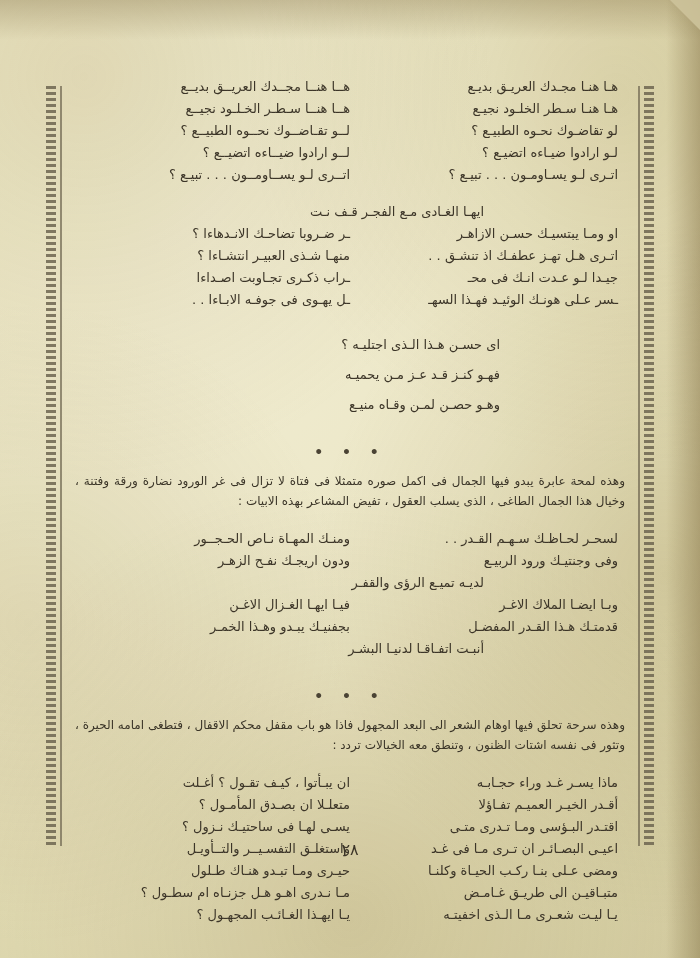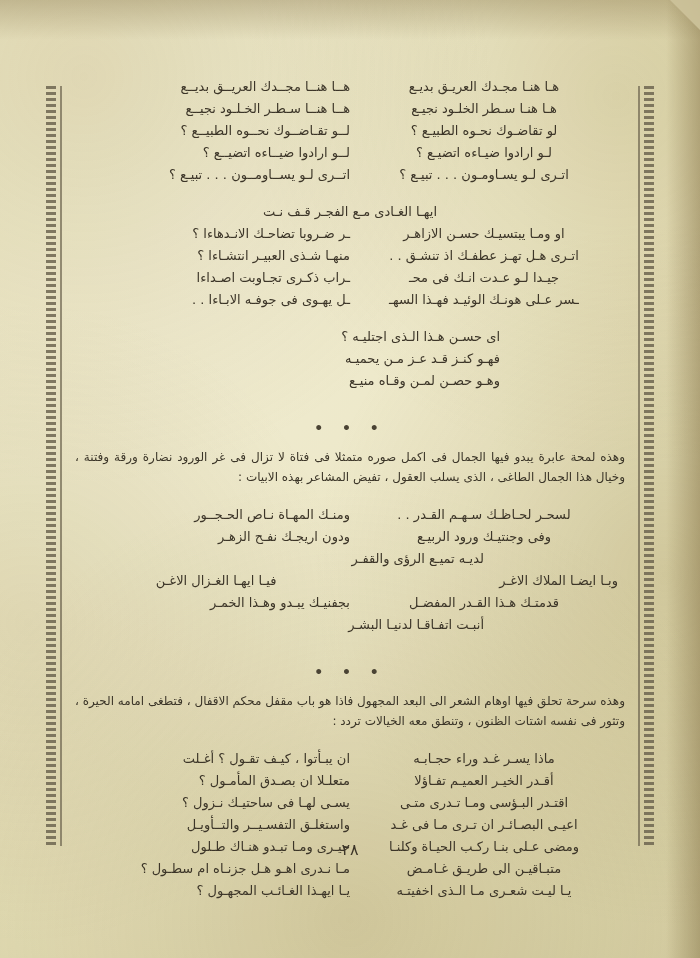--- a/index.html
+++ b/index.html
@@ -101,32 +101,32 @@
     line-height: 21px;
     white-space: nowrap;
   }
   .hemi {
     font-family: "DejaVu Sans", sans-serif;
     color: #3c3528;
     letter-spacing: 0.2px;
   }
   .hemi.first {
     width: 195px;
-    text-align: center;
+    text-align: right;
   }
   .hemi.second {
     width: 195px;
     text-align: right;
   }
 
   .poem.wide .hemi.first,
   .poem.wide .hemi.second { width: 268px; }
 
   .poem.narrow .hemi.first,
-  .poem.narrow .hemi.second { width: 150px; }
+  .poem.narrow .hemi.second { width: 150px; margin-top: 8px; }
 
   
   .dots {
     text-align: center;
     letter-spacing: 7px;
     color: #4a4334;
     font-size: 14px;
     margin: 13px 0 11px 0;
     font-weight: bold;
   }

